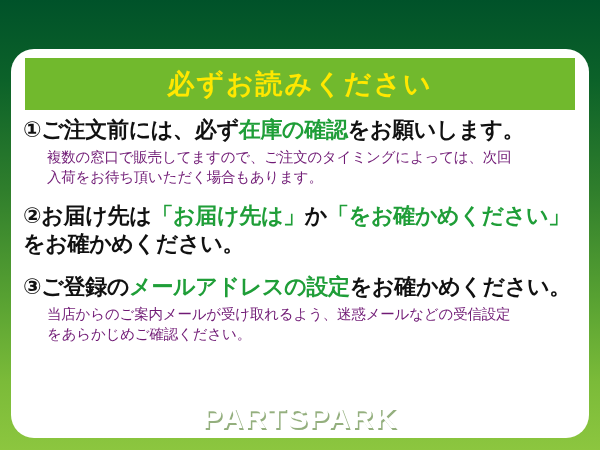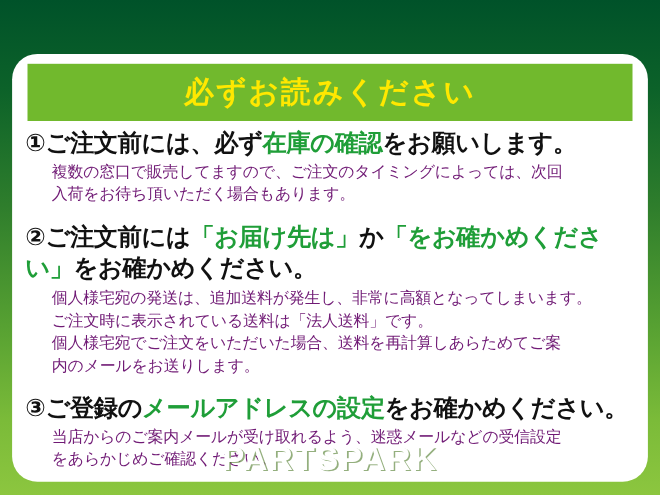--- a/index.html
+++ b/index.html
@@ -131,26 +131,22 @@
       <div class="item item-1">
         <p class="item-heading">
           <span>①</span><span>ご注文前には、必ず</span><span class="hl">在庫の確認</span><span>をお願いします。</span>
         </p>
         <p class="item-body">複数の窓口で販売してますので、ご注文のタイミングによっては、次回
 入荷をお待ち頂いただく場合もあります。</p>
       </div>
 
       <div class="item item-2">
         <p class="item-heading wrap">
-          <span>②</span><span>ご注文前には</span><span class="hl">「お届け先は」</span><span>か</span><span class="hl">「をお確かめください」</span><span>をお確かめください。</span>
+          <span>②</span><span>お届け先は</span><span class="hl">「お届け先は」</span><span>か</span><span class="hl">「をお確かめください」</span><span>をお確かめください。</span>
         </p>
-        <p class="item-body">個人様宅宛の発送は、追加送料が発生し、非常に高額となってしまいます。
-ご注文時に表示されている送料は「法人送料」です。
-個人様宅宛でご注文をいただいた場合、送料を再計算しあらためてご案
-内のメールをお送りします。</p>
       </div>
 
       <div class="item item-3">
         <p class="item-heading">
           <span>③</span><span>ご登録の</span><span class="hl">メールアドレスの設定</span><span>をお確かめください。</span>
         </p>
         <p class="item-body">当店からのご案内メールが受け取れるよう、迷惑メールなどの受信設定
 をあらかじめご確認ください。</p>
       </div>
 

